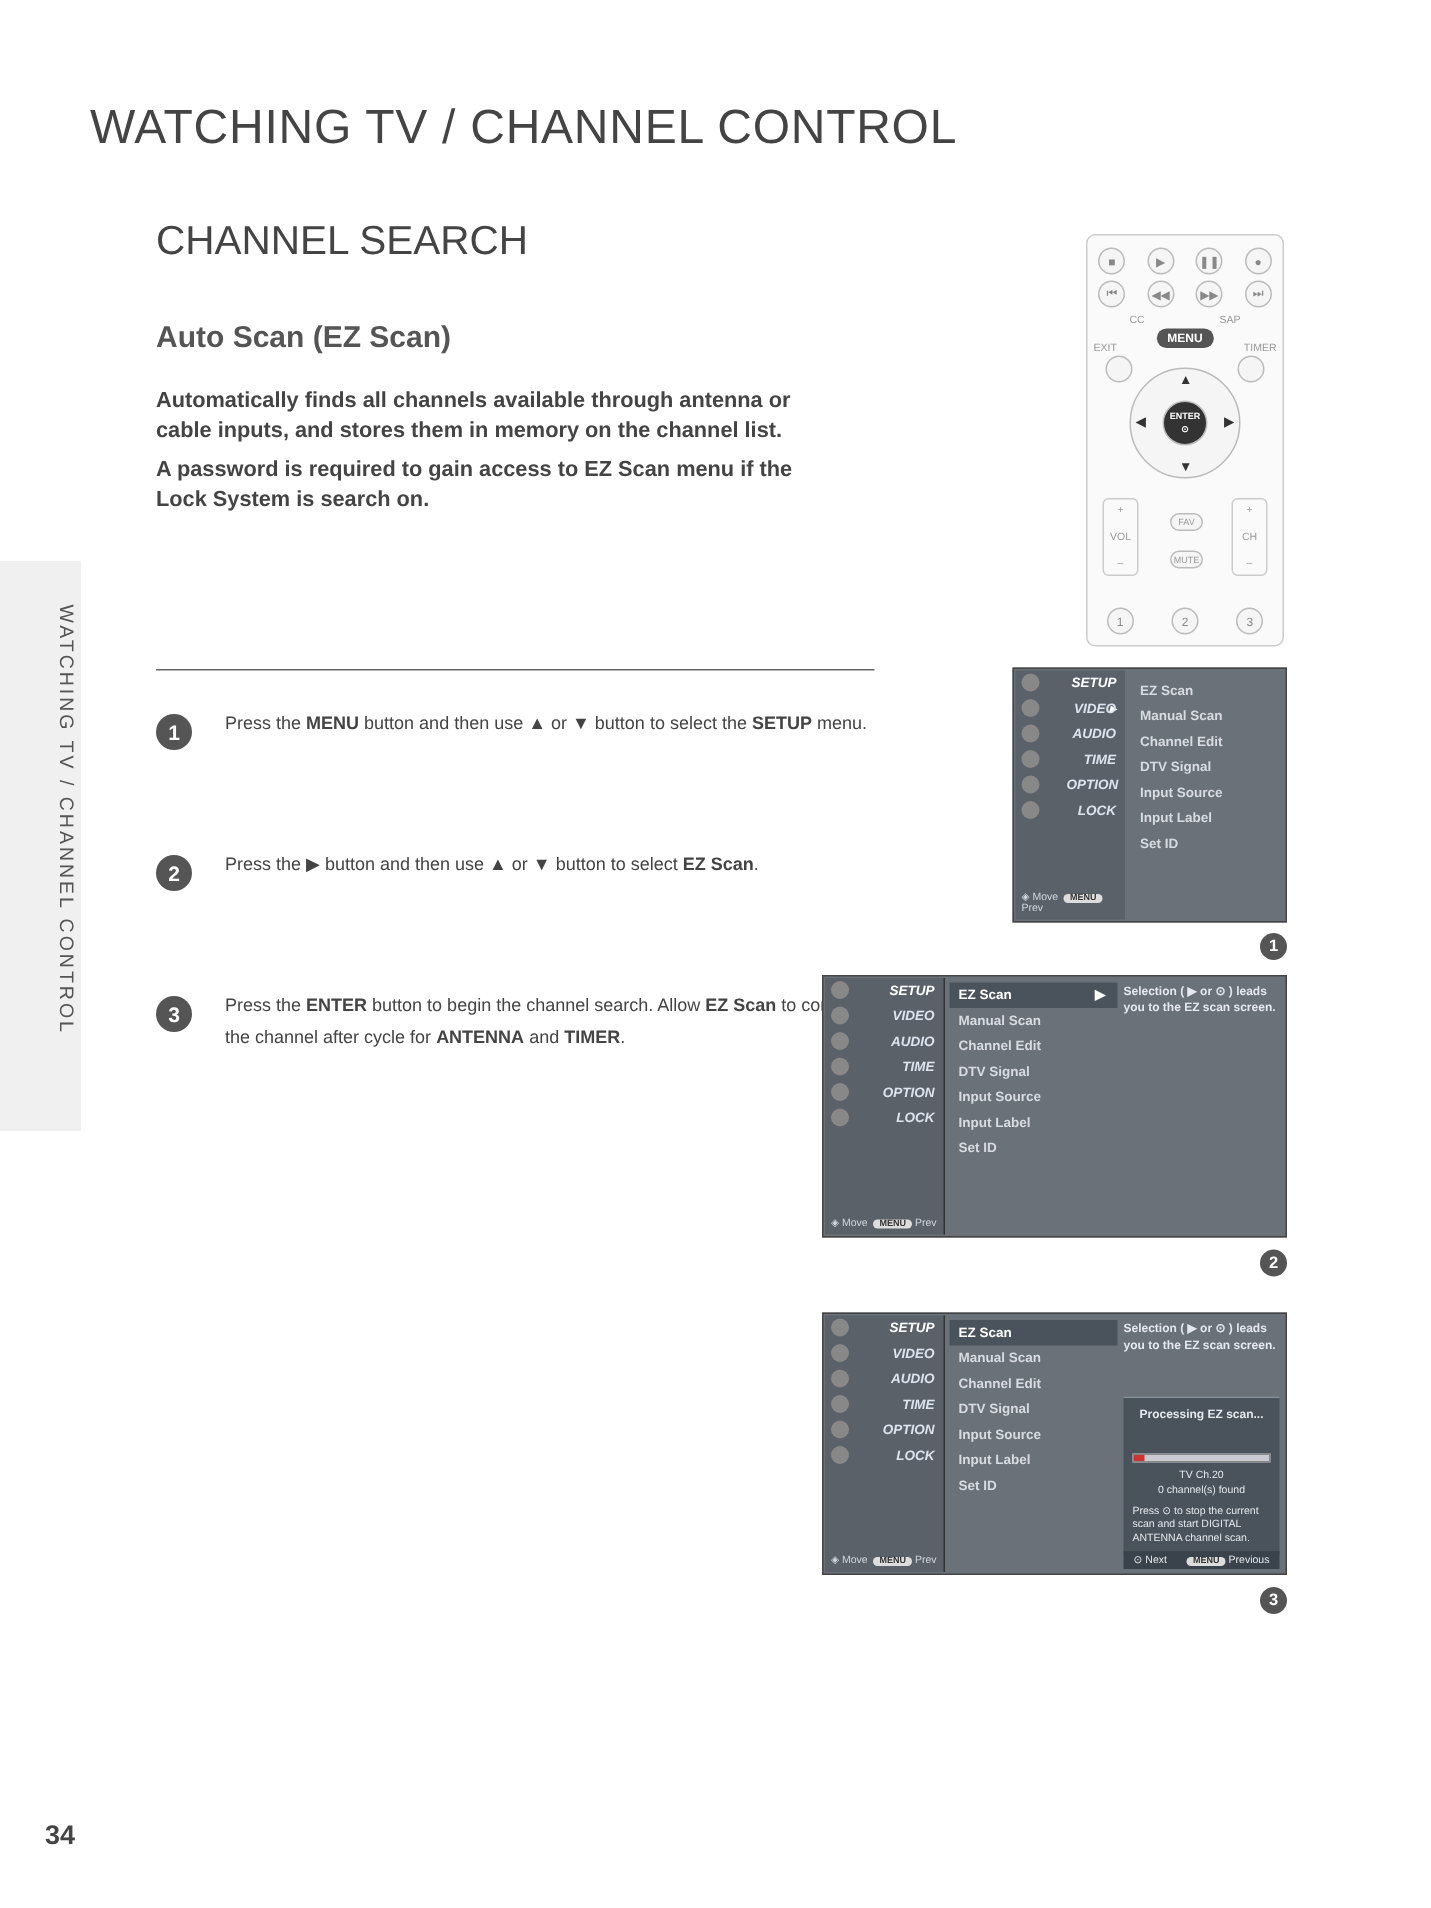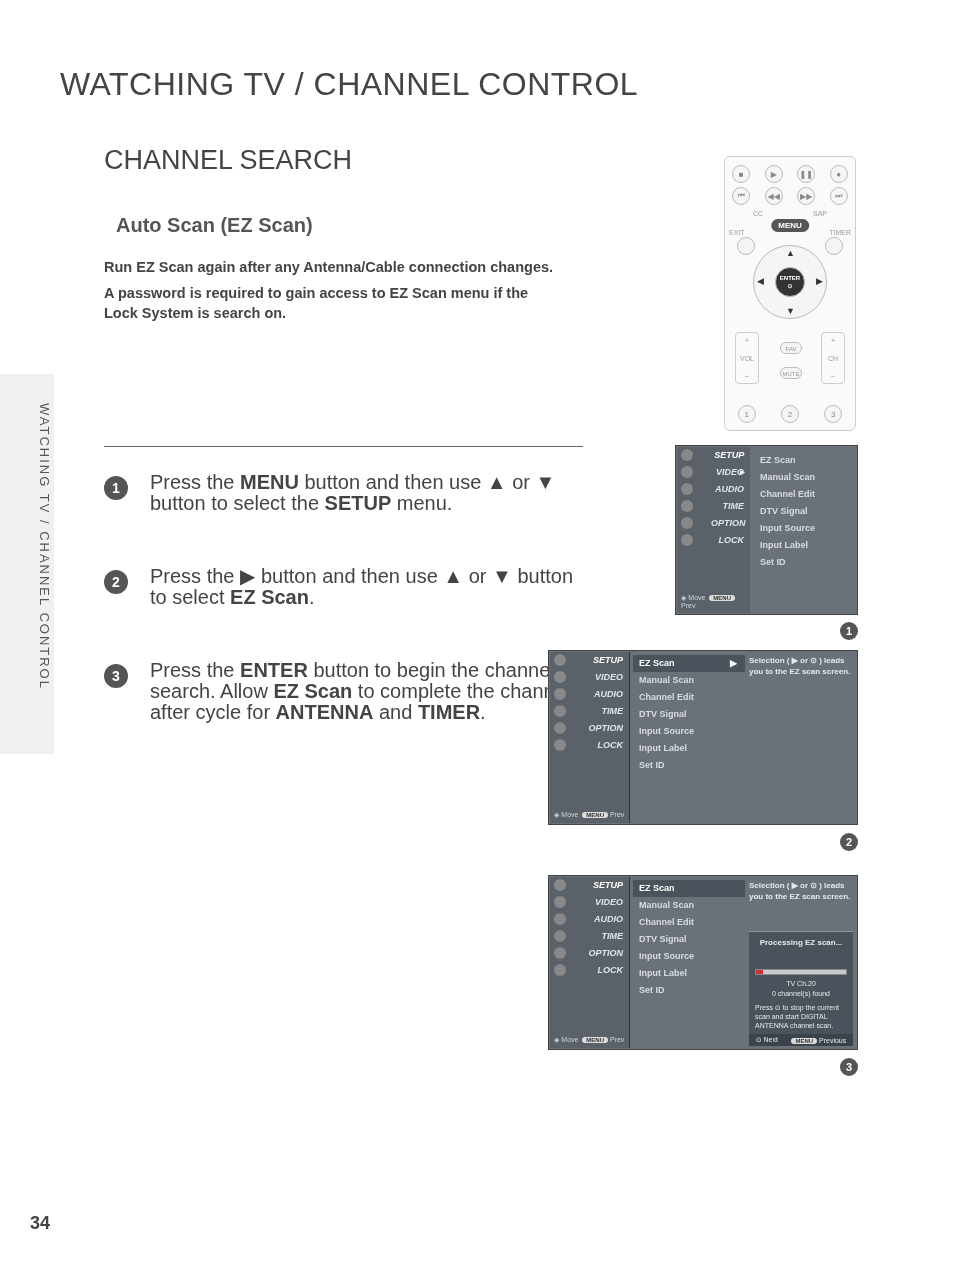--- a/index.html
+++ b/index.html
@@ -28,21 +28,20 @@
     font-weight: 400;
     color: #444;
   }
   .subsection-title {
     position: absolute;
     top: 214px;
     left: 104px;
     font-size: 20px;
     font-weight: 600;
     color: #555;
-    margin-left: 12px;
   }
   .intro-text {
     position: absolute;
     top: 257px;
     left: 104px;
     width: 452px;
     font-size: 14.5px;
     line-height: 20px;
     font-weight: 600;
     color: #444;
@@ -90,21 +89,21 @@
     border-radius: 50%;
     background: #555;
     color: #fff;
     font-size: 14px;
     font-weight: 700;
     text-align: center;
     line-height: 24px;
   }
   .step-text {
     margin-left: 46px;
-    font-size: 20px;
+    font-size: 12px;
     line-height: 21px;
     color: #444;
   }
   .step-text b { font-weight: 700; }
   .page-num {
     position: absolute;
     left: 30px;
     bottom: 38px;
     font-size: 18px;
     font-weight: 700;
@@ -189,21 +188,21 @@
   .menu-pill-s{ background:#ddd; color:#333; font-weight:700; font-size:6px; padding:0 4px; border-radius:6px;}
 </style>
 </head>
 <body>
 
 <h1 class="page-title">WATCHING TV / CHANNEL CONTROL</h1>
 <h2 class="section-title">CHANNEL SEARCH</h2>
 <h3 class="subsection-title">Auto Scan (EZ Scan)</h3>
 
 <div class="intro-text">
-  <p>Run EZ Scan again after any Antenna/Cable connection changes.</p>
+  <p>Automatically finds all channels available through antenna or cable inputs, and stores them in memory on the channel list.</p>
   <p>A password is required to gain access to EZ Scan menu if the Lock System is search on.</p>
 </div>
 
 <div class="side-tab"></div>
 <div class="side-tab-text">WATCHING TV / CHANNEL CONTROL</div>
 
 <div class="hr-top"></div>
 
 <div class="step step-1">
   <div class="step-num">1</div>

